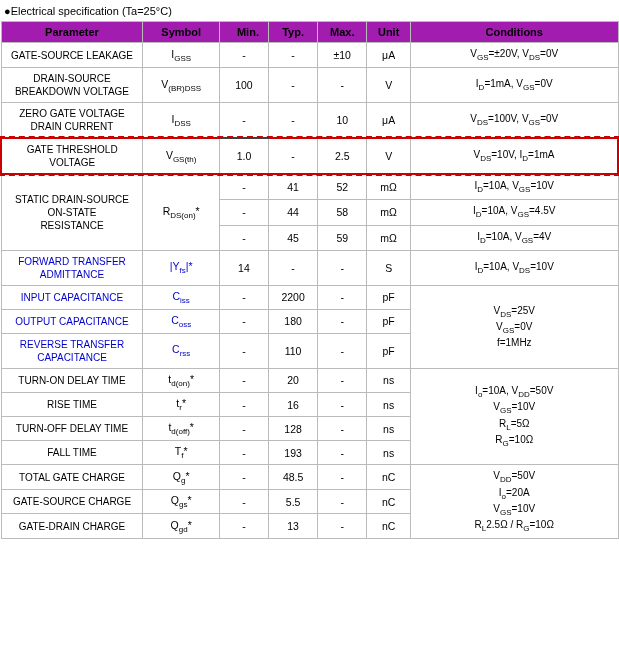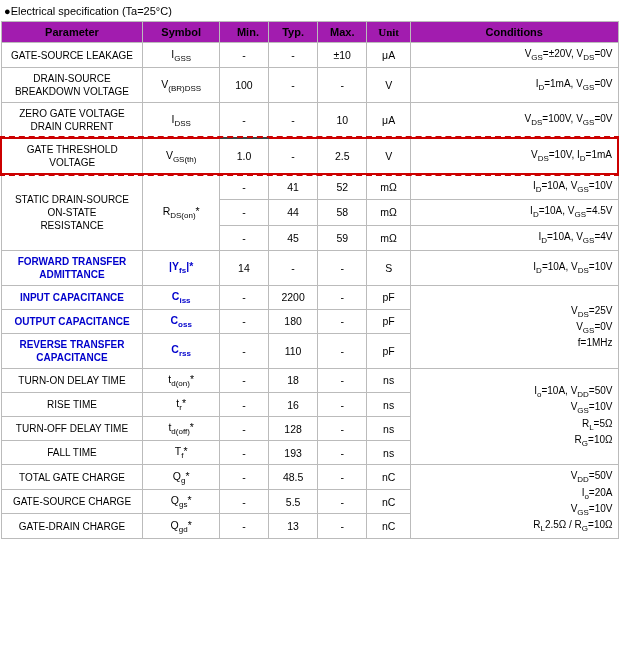--- a/index.html
+++ b/index.html
@@ -31,45 +31,44 @@
       color: #000;
     }
     .param-col {
       text-align: center;
       font-size: 10px;
       line-height: 1.3;
       width: 130px;
     }
     .blue-text {
       color: #0000cc;
-      font-weight: bold;
     }
     .conditions-col {
-      text-align: right;
+      text-align: center;
       font-size: 10px;
       line-height: 1.4;
     }
     sub { font-size: 8px; }
   </style>
 </head>
 <body>
 
 <div>
   <span style="font-size:11px; display:block; padding:5px 2px 4px 4px;">●Electrical specification (Ta=25°C)</span>
 </div>
 
 <table>
   <thead>
     <tr>
       <th style="width:130px;">Parameter</th>
       <th style="width:70px;">Symbol</th>
       <th style="width:45px;padding-left:13px;">Min.</th>
       <th style="width:45px;">Typ.</th>
       <th style="width:45px;margin-top:12px;">Max.</th>
-      <th style="width:40px;font-family:Liberation Serif, serif;">Unit</th>
+      <th style="width:40px;">Unit</th>
       <th style="width:190px;">Conditions</th>
     </tr>
   </thead>
   <tbody>
 
     <tr>
       <td class="param-col">GATE-SOURCE LEAKAGE</td>
       <td>I<sub>GSS</sub></td>
       <td>-</td>
       <td>-</td>
@@ -169,21 +168,21 @@
       <td>-</td>
       <td>110</td>
       <td>-</td>
       <td>pF</td>
     </tr>
 
     <tr>
       <td class="param-col">TURN-ON DELAY TIME</td>
       <td>t<sub>d(on)</sub>*</td>
       <td>-</td>
-      <td>18</td>
+      <td>20</td>
       <td>-</td>
       <td>ns</td>
       <td class="conditions-col" rowspan="4" style="vertical-align:middle;">I<sub>o</sub>=10A, V<sub>DD</sub>=50V<br>V<sub>GS</sub>=10V<br>R<sub>L</sub>=5Ω<br>R<sub>G</sub>=10Ω</td>
     </tr>
 
     <tr>
       <td class="param-col">RISE TIME</td>
       <td>t<sub>r</sub>*</td>
       <td>-</td>
       <td>16</td>

